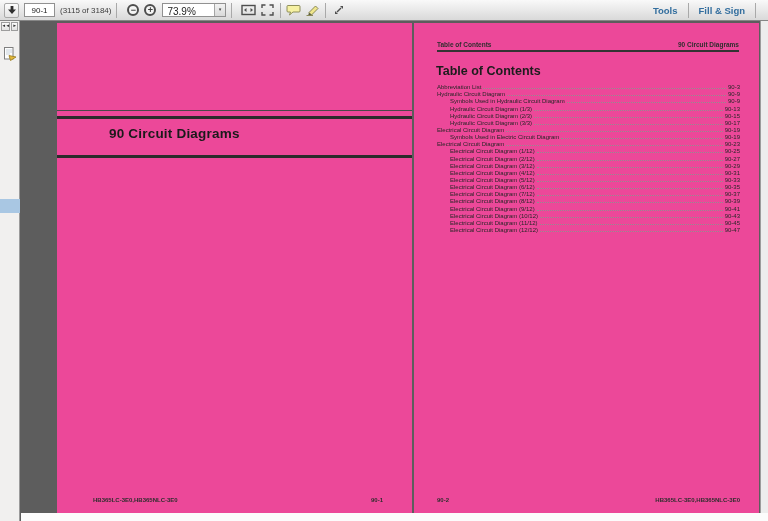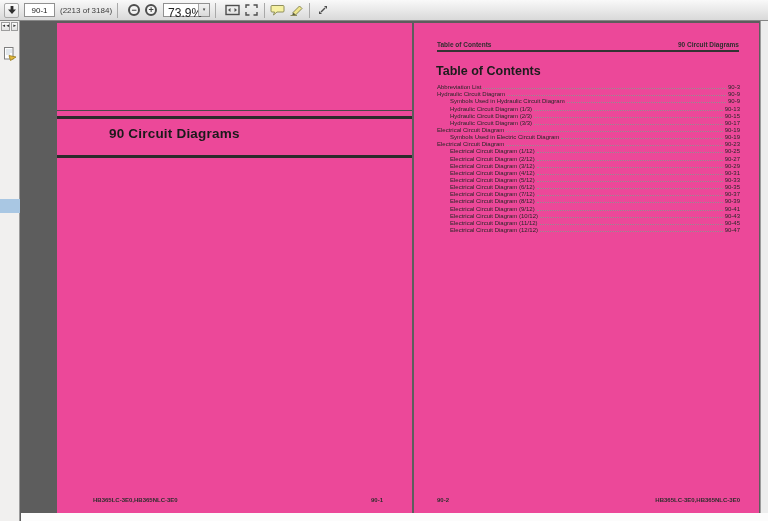--- a/index.html
+++ b/index.html
@@ -32,21 +32,21 @@
   .circle-btn {
     width:12px; height:12px; border:2px solid #4e4e4e; border-radius:50%;
     display:flex; align-items:center; justify-content:center;
     font-size:9px; font-weight:bold; color:#3f3f3f; line-height:1; margin-left:5px;
     background:#f4f4f4;
   }
   .zoom-combo {
     display:flex; align-items:stretch; height:14px; margin-left:6px;
     border:1px solid #919191; background:#fff;
   }
-  .zoom-value { font-size:12px; color:#222; padding:2px 3px 12px 4px; width:34px; }
+  .zoom-value { font-size:10px; color:#222; padding:2px 3px 12px 4px; width:51px; }
   .zoom-drop {
     width:11px; border-left:1px solid #a5a5a5;
     background:linear-gradient(#f2f2f2,#d9d9d9);
     display:flex; align-items:center; justify-content:center;
     font-size:6px; color:#444;
   }
   .tb-icon { margin-left:4px; }
   .tb-right { margin-left:auto; display:flex; align-items:center; height:100%; }
   .tb-link {
     font-size:9.5px; font-weight:bold; color:#336e9e; padding:0 9px;
@@ -109,21 +109,21 @@
 
 <div class="screen">
 
   <div class="toolbar">
     <div class="tb-btn raised">
       <svg width="10" height="10" viewBox="0 0 10 10">
         <path d="M3.6 1 H6.4 V4.6 H9 L5 9 L1 4.6 H3.6 Z" fill="#2f2f2f"></path>
       </svg>
     </div>
     <input class="page-input" value="90-1" style="">
-    <span class="page-count">(2213 of 3184)</span>
+    <span class="page-count">(3115 of 3184)</span>
     <div class="tb-sep"></div>
     <div class="circle-btn">−</div>
     <div class="circle-btn">+</div>
     <div class="zoom-combo">
       <span class="zoom-value">73.9%</span>
       <span class="zoom-drop">
         <span style="transform:scale(0.7);">▼</span>
       </span>
     </div>
     <div class="tb-sep"></div>
@@ -157,20 +157,27 @@
     </div>
     <div class="tb-sep"></div>
     <div class="tb-btn">
       <svg width="12" height="12" viewBox="0 0 12 12">
         <path d="M4 8 L8 4" stroke="#4e4e4e" stroke-width="1.5"></path>
         <path d="M7 2 H10 V5 Z" fill="#4e4e4e"></path>
         <path d="M5 10 H2 V7 Z" fill="#4e4e4e"></path>
       </svg>
     </div>
 
+    <div class="tb-right">
+      <span class="tb-link">Tools</span>
+      <div class="tb-sep" style="margin:0 1px;"></div>
+      <span class="tb-link">Fill &amp; Sign</span>
+      <div class="tb-sep" style="margin:0 1px;"></div>
+      <span class="tb-link clip-last">Comment</span>
+    </div>
   </div>
 
   <div class="sidebar">
     <div class="side-nav">
       <div class="side-nav-btn">
         <span>◄◄</span>
       </div>
       <div class="side-nav-btn">
         <span>►</span>
       </div>

